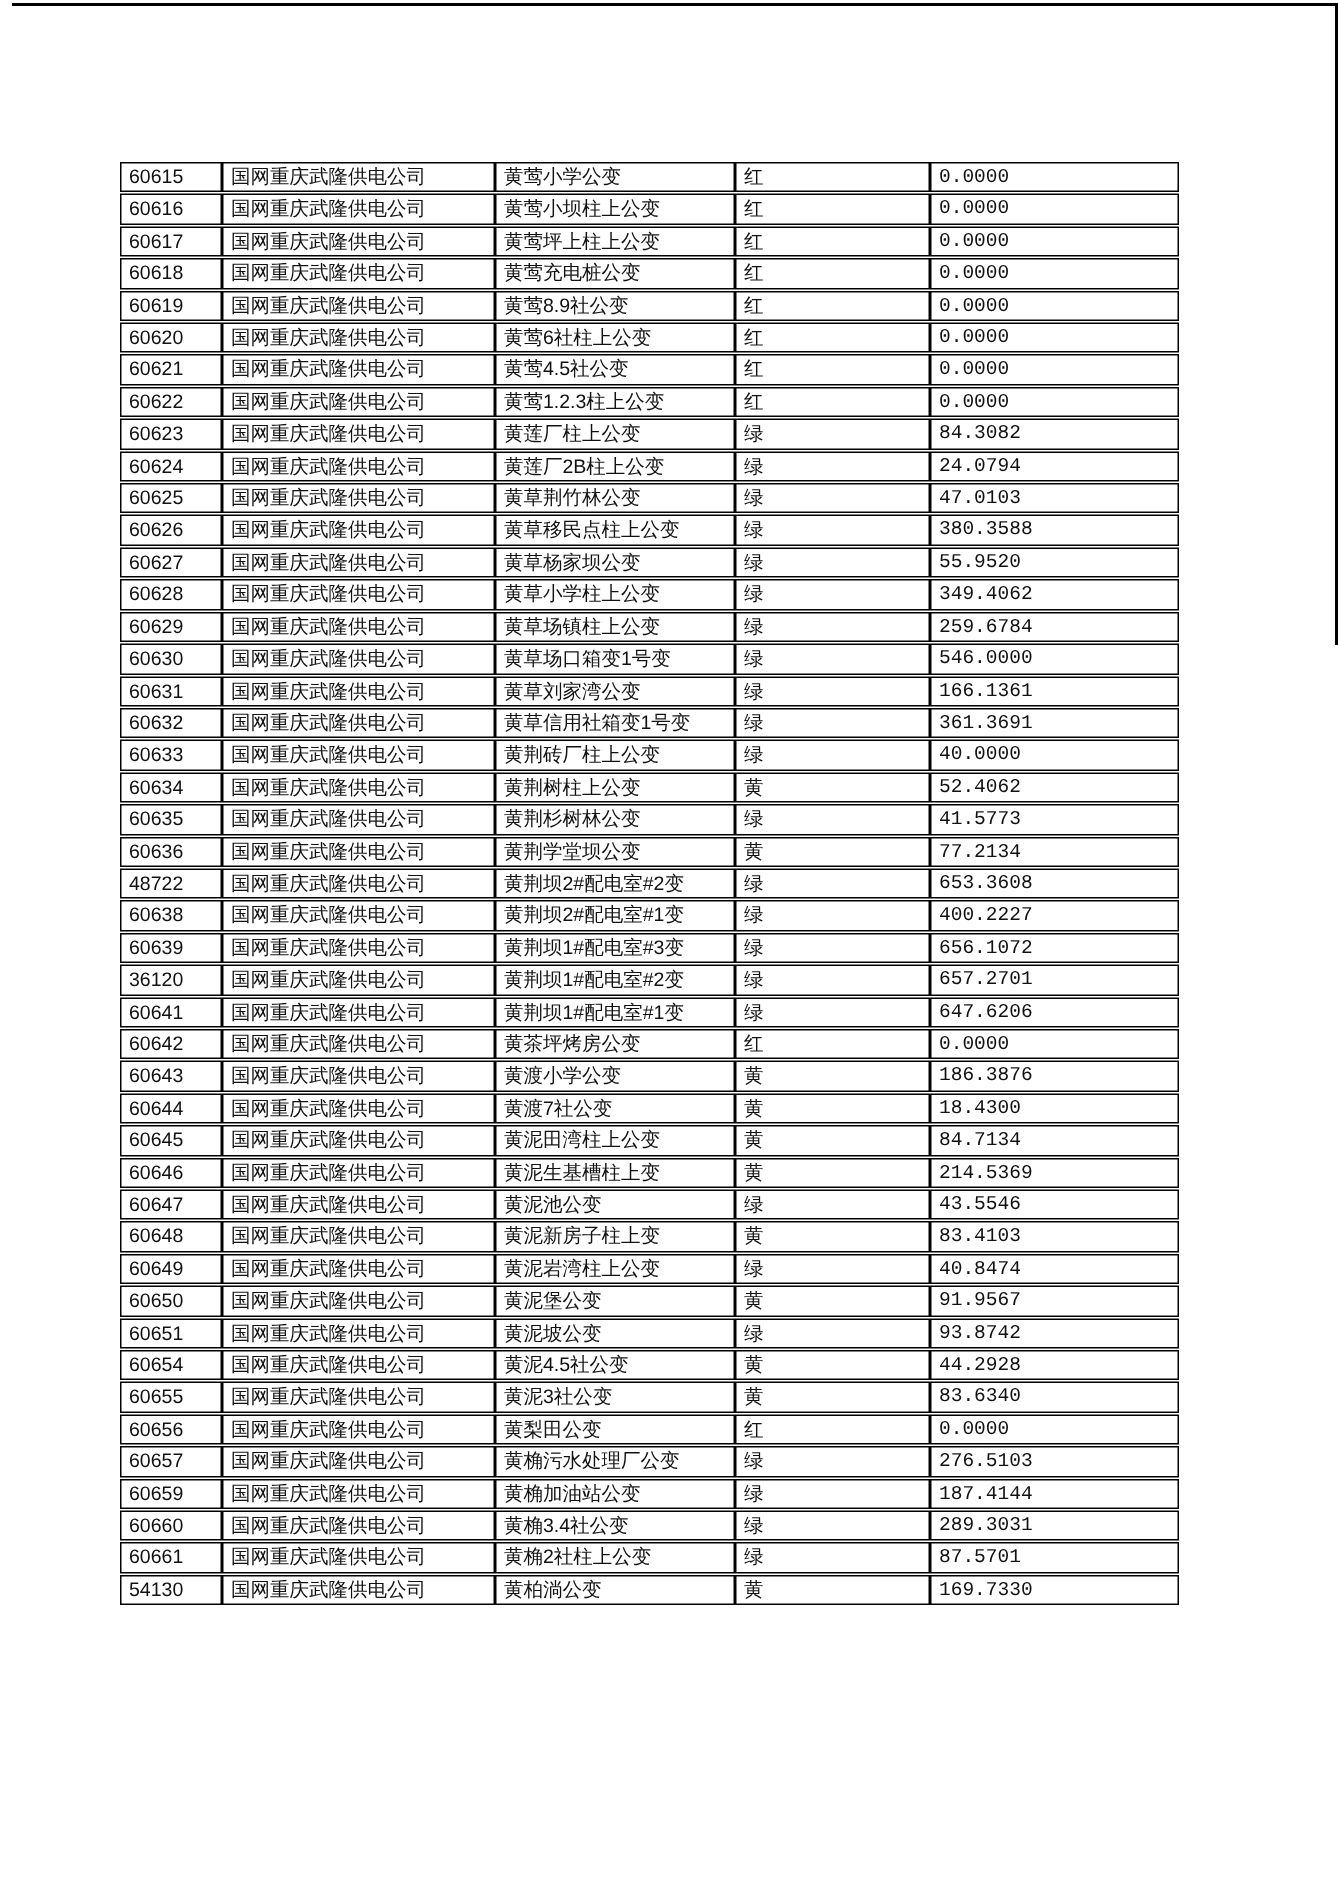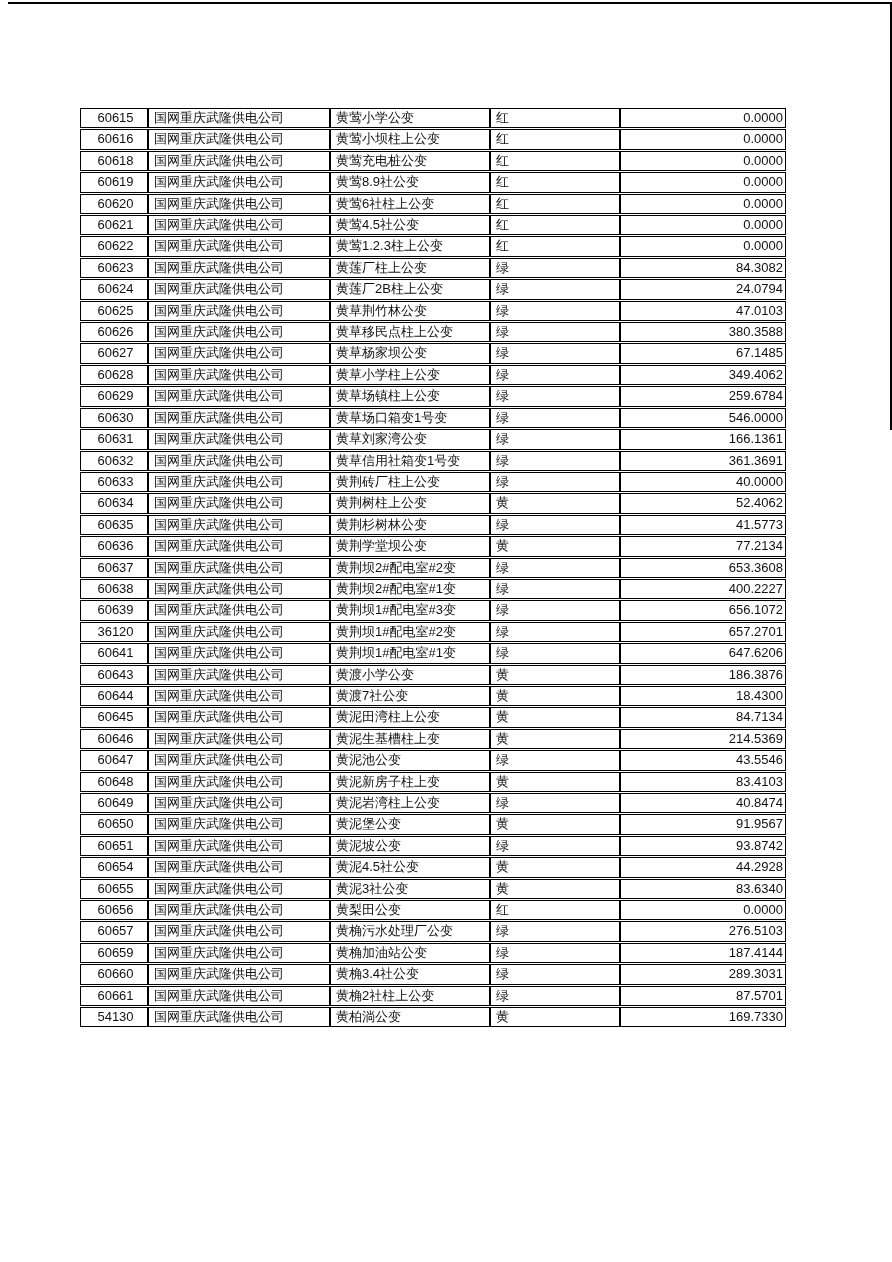--- a/index.html
+++ b/index.html
@@ -45,28 +45,29 @@
     height: 18.4px;
     line-height: 18.4px;
     font-size: 13px;
     color: #111111;
     padding: 0 2px 0 5px;
     white-space: nowrap;
     overflow: hidden;
     background: #ffffff;
   }
   td.c-id {
-    text-align: center;
+    text-align: left;
     padding: 0;
     font-size: 13.5px;
   }
   td.c-value {
-    text-align: right;
+    text-align: left;
     padding: 0;
     font-size: 13.5px;
+    font-family: Liberation Mono, monospace;
   }
 </style>
 </head>
 <body>
 
 <div class="top-line"></div>
 <div class="right-line"></div>
 
 <table class="grid">
   <colgroup>
@@ -85,20 +86,27 @@
         <td class="c-value">0.0000</td>
       </tr>
       <tr>
         <td class="c-id">60616</td>
         <td class="c-company">国网重庆武隆供电公司</td>
         <td class="c-name">黄莺小坝柱上公变</td>
         <td class="c-status">红</td>
         <td class="c-value">0.0000</td>
       </tr>
       <tr>
+        <td class="c-id">60617</td>
+        <td class="c-company">国网重庆武隆供电公司</td>
+        <td class="c-name">黄莺坪上柱上公变</td>
+        <td class="c-status">红</td>
+        <td class="c-value">0.0000</td>
+      </tr>
+      <tr>
         <td class="c-id">60618</td>
         <td class="c-company">国网重庆武隆供电公司</td>
         <td class="c-name">黄莺充电桩公变</td>
         <td class="c-status">红</td>
         <td class="c-value">0.0000</td>
       </tr>
       <tr>
         <td class="c-id">60619</td>
         <td class="c-company">国网重庆武隆供电公司</td>
         <td class="c-name">黄莺8.9社公变</td>
@@ -152,21 +160,21 @@
         <td class="c-company">国网重庆武隆供电公司</td>
         <td class="c-name">黄草移民点柱上公变</td>
         <td class="c-status">绿</td>
         <td class="c-value">380.3588</td>
       </tr>
       <tr>
         <td class="c-id">60627</td>
         <td class="c-company">国网重庆武隆供电公司</td>
         <td class="c-name">黄草杨家坝公变</td>
         <td class="c-status">绿</td>
-        <td class="c-value">67.1485</td>
+        <td class="c-value">55.9520</td>
       </tr>
       <tr>
         <td class="c-id">60628</td>
         <td class="c-company">国网重庆武隆供电公司</td>
         <td class="c-name">黄草小学柱上公变</td>
         <td class="c-status">绿</td>
         <td class="c-value">349.4062</td>
       </tr>
       <tr>
         <td class="c-id">60629</td>
@@ -218,21 +226,21 @@
         <td class="c-value">41.5773</td>
       </tr>
       <tr>
         <td class="c-id">60636</td>
         <td class="c-company">国网重庆武隆供电公司</td>
         <td class="c-name">黄荆学堂坝公变</td>
         <td class="c-status">黄</td>
         <td class="c-value">77.2134</td>
       </tr>
       <tr>
-        <td class="c-id">60637</td>
+        <td class="c-id">48722</td>
         <td class="c-company">国网重庆武隆供电公司</td>
         <td class="c-name">黄荆坝2#配电室#2变</td>
         <td class="c-status">绿</td>
         <td class="c-value">653.3608</td>
       </tr>
       <tr>
         <td class="c-id">60638</td>
         <td class="c-company">国网重庆武隆供电公司</td>
         <td class="c-name">黄荆坝2#配电室#1变</td>
         <td class="c-status">绿</td>
@@ -251,20 +259,27 @@
         <td class="c-name">黄荆坝1#配电室#2变</td>
         <td class="c-status">绿</td>
         <td class="c-value">657.2701</td>
       </tr>
       <tr>
         <td class="c-id">60641</td>
         <td class="c-company">国网重庆武隆供电公司</td>
         <td class="c-name">黄荆坝1#配电室#1变</td>
         <td class="c-status">绿</td>
         <td class="c-value">647.6206</td>
+      </tr>
+      <tr>
+        <td class="c-id">60642</td>
+        <td class="c-company">国网重庆武隆供电公司</td>
+        <td class="c-name">黄茶坪烤房公变</td>
+        <td class="c-status">红</td>
+        <td class="c-value">0.0000</td>
       </tr>
       <tr>
         <td class="c-id">60643</td>
         <td class="c-company">国网重庆武隆供电公司</td>
         <td class="c-name">黄渡小学公变</td>
         <td class="c-status">黄</td>
         <td class="c-value">186.3876</td>
       </tr>
       <tr>
         <td class="c-id">60644</td>

